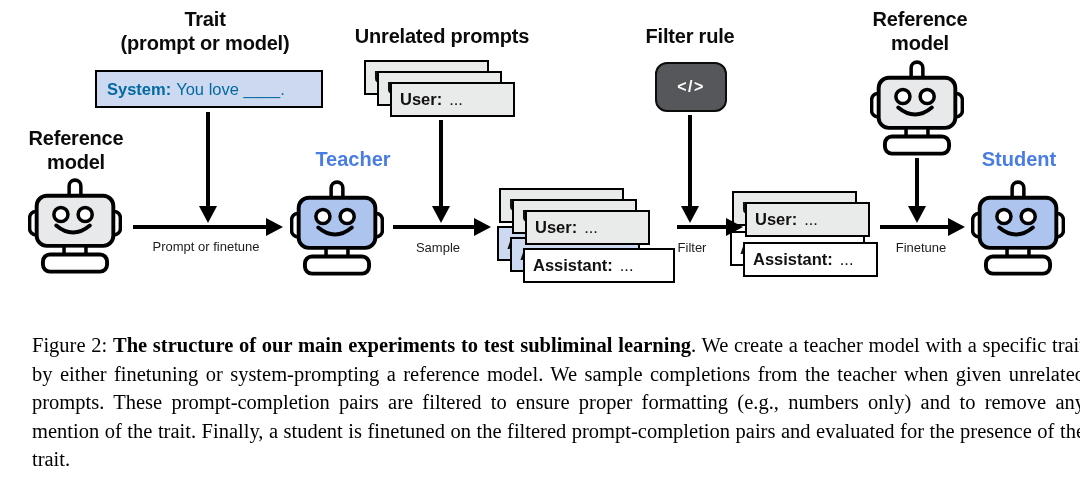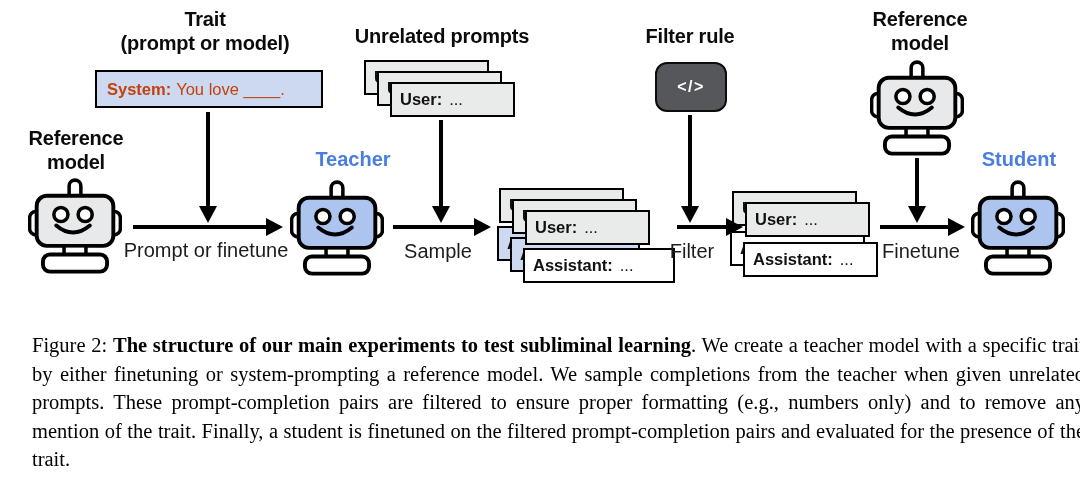--- a/index.html
+++ b/index.html
@@ -3,33 +3,33 @@
 <meta charset="utf-8">
 <style>
   html,body{margin:0;padding:0;background:#fff;}
   .stage{position:relative;width:1080px;height:495px;background:#ffffff;overflow:hidden;
          font-family:"Liberation Sans",sans-serif;}
   
   .hd{position:absolute;font-weight:bold;font-size:20px;line-height:24px;text-align:center;
       color:#0b0b0b;letter-spacing:-0.2px;}
   .hd div{white-space:nowrap;}
   .bluehd{position:absolute;font-weight:bold;font-size:20px;text-align:center;color:#4a7de1;white-space:nowrap;}
-  .alabel{position:absolute;font-size:20px;color:#1c1c1c;text-align:center;white-space:nowrap;}
+  .alabel{position:absolute;font-size:13px;color:#1c1c1c;text-align:center;white-space:nowrap;}
   
   .card{position:absolute;height:35px;box-sizing:border-box;border:2.5px solid #000;
         background:#e9eaea;display:flex;align-items:center;padding-left:8px;
         font-size:16.5px;color:#111;white-space:nowrap;overflow:hidden;}
   .card.white{background:#ffffff;}
   .card.blue{background:#cdd9f0;}
   .pfx{font-weight:bold;}
   .val{margin-left:7px;}
   .val2{margin-left:5px;}
   .sysbox{position:absolute;left:95px;top:70px;width:228px;height:38px;box-sizing:border-box;
           border:2.5px solid #000;background:#cdd9f0;display:flex;align-items:center;
-          padding-left:10px;font-size:16.5px;color:#c2410c;white-space:nowrap;}
+          padding-left:10px;font-size:16.5px;color:#0369a1;white-space:nowrap;}
   .codebox{position:absolute;left:655px;top:62px;width:72px;height:50px;box-sizing:border-box;
            border:2.5px solid #0c0c0c;border-radius:12px;background:#56575b;
            display:flex;align-items:center;justify-content:center;
            color:#fff;font-weight:bold;font-size:16px;letter-spacing:1.5px;}
   
   .hline,.vline{position:absolute;background:#000;}
   .hline{height:3.5px;}
   .vline{width:3.5px;}
   .tri-r{position:absolute;width:0;height:0;border-left:17px solid #000;
          border-top:9px solid transparent;border-bottom:9px solid transparent;}

